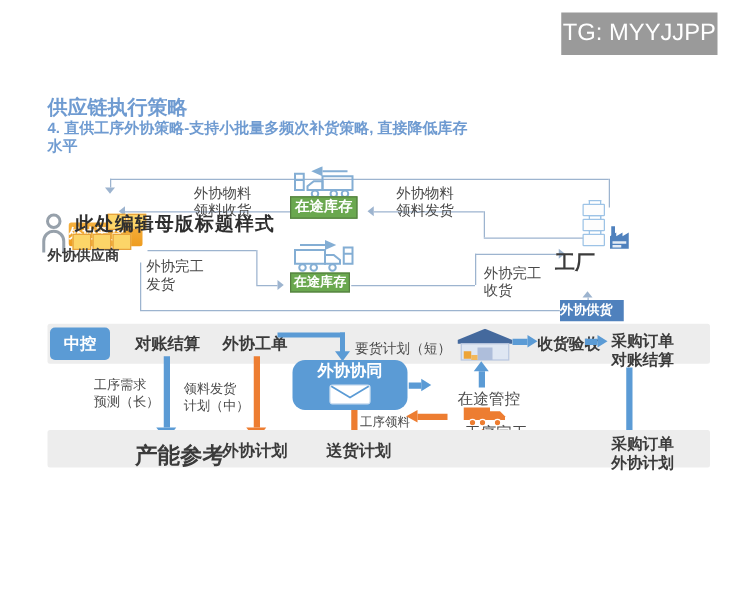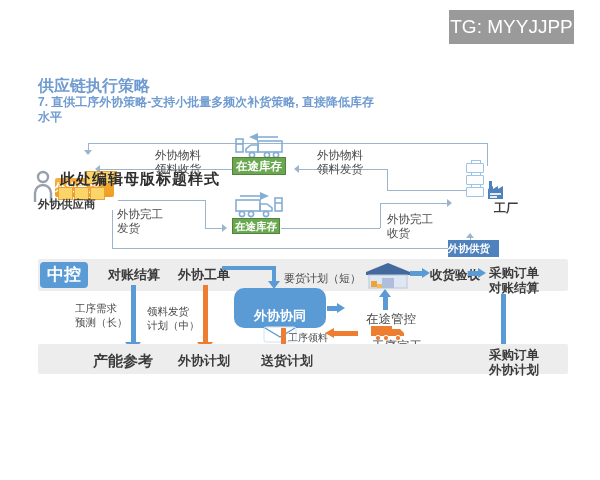--- a/index.html
+++ b/index.html
@@ -25,21 +25,21 @@
   .subtitle { position:absolute; left:38px; top:95px; width:340px; font-size:12px; line-height:15px; font-weight:700; color:#6f9bd1; }
   .master { position:absolute; left:60px; top:170px; font-size:15px; font-weight:700; color:#2f2f2f; letter-spacing:1px; }
 </style>
 </head>
 <body>
 
 <div class="canvas">
 
   <div class="tg">TG: MYYJJPP</div>
   <div class="title">供应链执行策略</div>
-  <div class="subtitle">7. 直供工序外协策略-支持小批量多频次补货策略, 直接降低库存水平</div>
+  <div class="subtitle">4. 直供工序外协策略-支持小批量多频次补货策略, 直接降低库存水平</div>
 
   <div class="ln" style="left:88px;top:143px;width:399px;height:1px"></div>
   <div class="ln" style="left:88px;top:143px;width:1px;height:7px"></div>
   <div class="tri" style="left:84px;top:150px;border-left:4px solid transparent;border-right:4px solid transparent;border-top:5px solid #9db4cf"></div>
   <div class="ln" style="left:487px;top:143px;width:1px;height:23px"></div>
 
   <div class="tri" style="left:95px;top:165px;border-top:4px solid transparent;border-bottom:4px solid transparent;border-right:5px solid #9db4cf"></div>
   <div class="ln" style="left:100px;top:169px;width:132px;height:1px"></div>
 
   <div class="tri" style="left:294px;top:165px;border-top:4px solid transparent;border-bottom:4px solid transparent;border-right:5px solid #9db4cf"></div>
@@ -139,25 +139,25 @@
       <div class="crate"></div>
   </div>
   <span class="abs" style="left:487px;top:178px">
     <svg width="20" height="22" viewBox="0 0 20 22">
       <rect x="2" y="3" width="3" height="8" fill="#4f81bd"></rect>
       <path d="M1 21 V11 l5 -3 v3 l5 -3 v3 l5 -3 v13 z" fill="#4f81bd"></path>
       <rect x="3" y="15" width="11" height="2" fill="#fff" opacity="0.85"></rect>
       <rect x="3" y="18" width="7" height="2" fill="#fff" opacity="0.85"></rect>
     </svg>
   </span>
-  <div class="t" style="left:494px;top:200px;font-size:12px">工厂</div>
+  <div class="t" style="left:444px;top:200px;font-size:16px">工厂</div>
   <div class="badge" style="left:448px;top:214px;width:51px;height:17px;font-size:10.5px;line-height:17px;background:#4f81bd">外协供货</div>
 
   <div class="band" style="left:38px;top:259px;width:530px;height:32px"></div>
-  <div class="lane-label" style="left:40px;top:262px;width:48px;height:26px;font-size:17px;line-height:26px">中控</div>
+  <div class="lane-label" style="left:40px;top:262px;width:48px;height:26px;font-size:13px;line-height:26px">中控</div>
   <div class="t" style="left:108px;top:266px;font-size:13px">对账结算</div>
   <div class="t" style="left:178px;top:266px;font-size:13px">外协工单</div>
 
   <div class="abs" style="left:222px;top:266px;width:54px;height:4px;background:#5b9bd5"></div>
   <div class="abs" style="left:272px;top:266px;width:4px;height:16px;background:#5b9bd5"></div>
   <div class="tri" style="left:268px;top:281px;border-left:6px solid transparent;border-right:6px solid transparent;border-top:8px solid #5b9bd5"></div>
 
   <div class="ts" style="left:284px;top:271px;font-size:11px">要货计划（短）</div>
 
   <span class="abs" style="left:366px;top:263px">
@@ -187,21 +187,21 @@
     <div>预测（长）</div>
   </div>
 
   <div class="abs" style="left:203px;top:285px;width:5px;height:57px;background:#ed7d31"></div>
   <div class="tri" style="left:197px;top:342px;border-left:8px solid transparent;border-right:8px solid transparent;border-top:10px solid #ed7d31"></div>
   <div class="ts" style="left:147px;top:305px;font-size:10.5px;line-height:13.5px">
     <div>领料发货</div>
     <div>计划（中）</div>
   </div>
 
-  <div class="collab" style="left:234px;top:288px;width:92px;height:40px;font-size:13px;padding-top:19px">
+  <div class="collab" style="left:234px;top:288px;width:92px;height:40px;font-size:13px;padding-top:0">
     <div>外协协同</div>
     <span style="display:inline-block;margin-top:1px">
       <svg width="34" height="17" viewBox="0 0 34 17">
         <rect x="1" y="1" width="32" height="15" rx="2" fill="#fff" stroke="#cfe0f1"></rect>
         <path d="M2 2 L17 11 L32 2" stroke="#5b9bd5" stroke-width="1.4" fill="none"></path>
       </svg>
     </span>
   </div>
 
   <div class="abs" style="left:281px;top:328px;width:5px;height:16px;background:#ed7d31"></div>
@@ -240,21 +240,21 @@
   <div class="ts" style="left:372px;top:338px;font-size:12.5px">工序完工</div>
 
   <div class="abs" style="left:302px;top:357px;width:86px;height:4px;background:#ed7d31"></div>
   <div class="abs" style="left:384px;top:351px;width:4px;height:7px;background:#ed7d31"></div>
   <div class="tri" style="left:380px;top:343px;border-left:6px solid transparent;border-right:6px solid transparent;border-bottom:8px solid #ed7d31"></div>
 
   <div class="abs" style="left:501px;top:294px;width:5px;height:50px;background:#5b9bd5"></div>
   <div class="tri" style="left:495px;top:344px;border-left:8px solid transparent;border-right:8px solid transparent;border-top:9px solid #5b9bd5"></div>
 
   <div class="band" style="left:38px;top:344px;width:530px;height:30px"></div>
-  <div class="t" style="left:93px;top:352px;font-size:15px">产能参考</div>
+  <div class="t" style="left:108px;top:352px;font-size:18px">产能参考</div>
   <div class="t" style="left:178px;top:352px;font-size:13px">外协计划</div>
   <div class="t" style="left:261px;top:352px;font-size:13px">送货计划</div>
   <div class="t" style="left:489px;top:348px;font-size:12.5px;line-height:15px">
     <div>采购订单</div>
     <div>外协计划</div>
   </div>
 
 
 </div>
 

